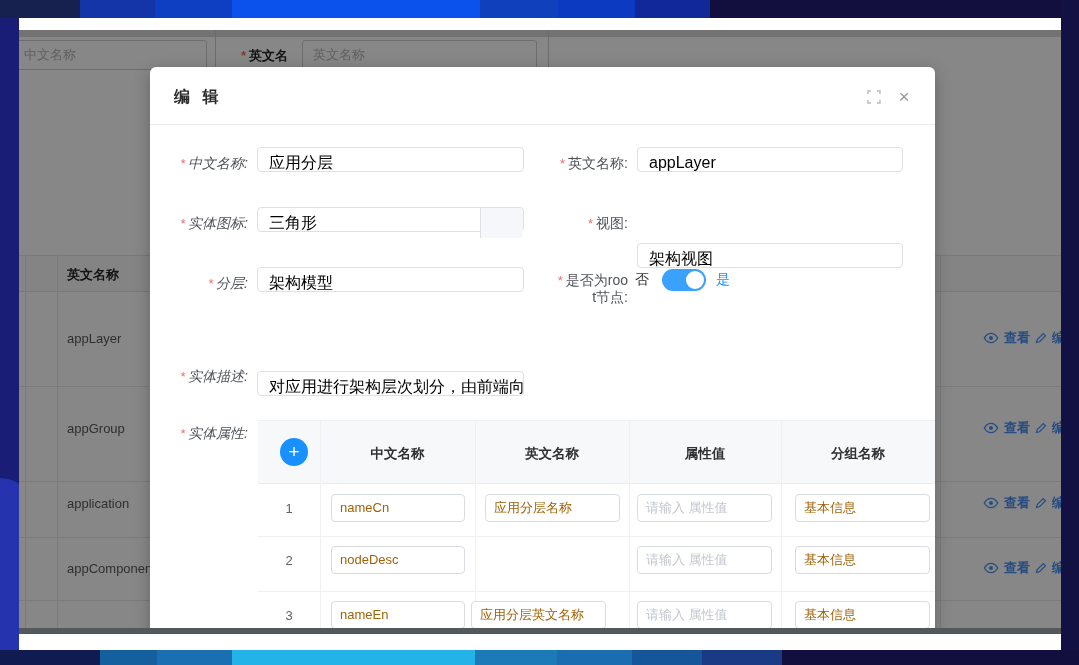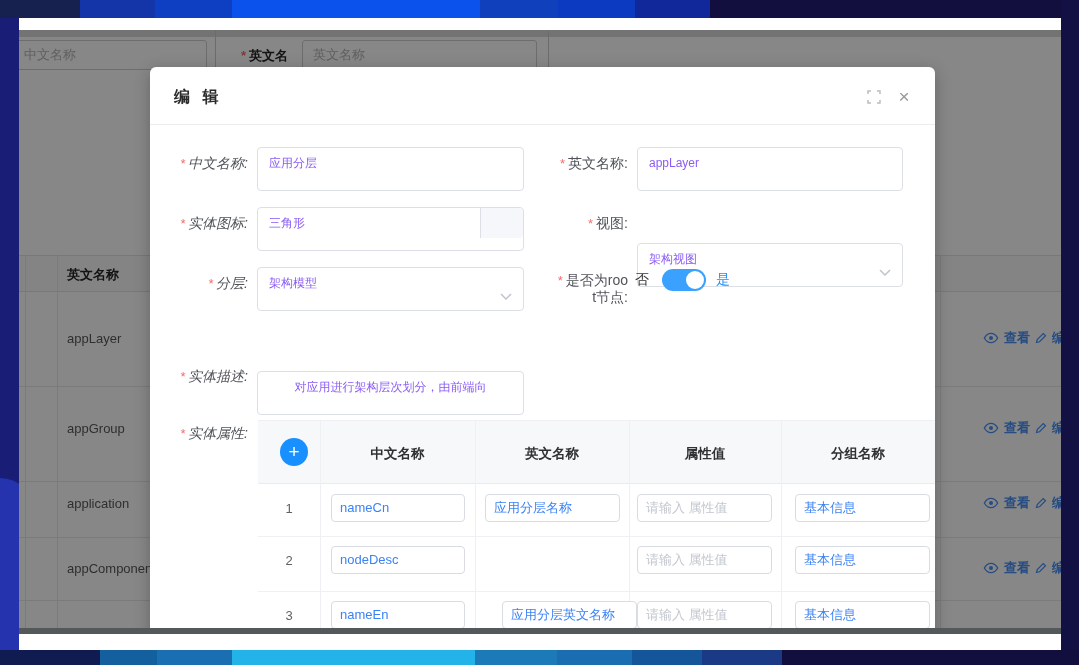--- a/index.html
+++ b/index.html
@@ -50,43 +50,43 @@
   .modal { position:absolute; left:131px; top:37px; width:785px; height:600px; background:#fff;
            border-radius:6px; box-shadow:0 4px 16px rgba(0,0,0,.25); }
   .modal-header { position:absolute; left:0; top:0; width:785px; height:58px; border-bottom:1px solid #ececec; }
   .modal-title { position:absolute; left:24px; top:20px; font-size:16px; font-weight:bold; color:#2b2b2b; letter-spacing:4px; }
   .icon-btn { position:absolute; top:21px; width:18px; height:18px; display:flex; align-items:center; justify-content:center; cursor:pointer; }
   .close-x { font-size:19px; color:#999; line-height:18px; }
 
   .lbl { position:absolute; font-size:14px; color:#4f5359; text-align:right; }
   .lbl-l { left:0; width:98px;font-style:italic; }
   .lbl-r { left:300px; width:178px; }
-  .inp { position:absolute; height:44px; border:1px solid #dcdfe6; border-radius:4px; background:#fff;
-         font-size:12px; color:#8b5cf6; line-height:30px; padding:0 11px; white-space:nowrap; overflow:hidden; }
+  .inp { position:absolute; height:25px; border:1px solid #dcdfe6; border-radius:4px; background:#fff;
+         font-size:16px; color:#000000; line-height:30px; padding:0 11px; white-space:nowrap; overflow:hidden; }
   .inp.col-l { left:107px; width:267px; }
   .inp.col-r { left:487px; width:266px; }
   .chev { position:absolute; right:11px; top:13px; }
   .addon { position:absolute; left:330px; width:43px; height:30px; background:#f5f7fa; border-left:1px solid #dcdfe6;
            border-radius:0 4px 4px 0; }
   .toggle { position:absolute; left:512px; top:202px; width:44px; height:22px; background:#3aa1ff; border-radius:11px; cursor:pointer; }
   .toggle .knob { position:absolute; right:2px; top:2px; width:18px; height:18px; background:#fff; border-radius:50%; }
   .tg-txt { position:absolute; top:204px; font-size:14px; }
 
   
   .attr-table { position:absolute; left:108px; top:353px; width:677px; height:247px; overflow:hidden;
                 border-top:1px solid #eef0f3; }
   .at-head { position:absolute; left:0; top:0; width:677px; height:63px; background:#f7f8fa; border-bottom:1px solid #e9ebf0; }
   .at-colline { position:absolute; top:0; height:247px; width:1px; background:#eef0f3; }
   .at-th { position:absolute; top:24px; font-size:13.5px; font-weight:bold; color:#303133; text-align:center; }
   .add-btn { position:absolute; left:22px; top:17px; width:28px; height:28px; border-radius:50%; background:#1890ff;
              color:#fff; font-size:19px; line-height:27px; text-align:center; cursor:pointer; }
   .at-rowline { position:absolute; left:0; width:677px; height:1px; background:#eef0f3; }
   .at-num { position:absolute; left:0; width:62px; text-align:center; font-size:13px; color:#606266; }
   .at-inp { position:absolute; height:28px; border:1px solid #d9dce3; border-radius:4px; background:#fff;
-            font-size:13px; color:#3b82f6; line-height:26px; padding:0 8px; white-space:nowrap; overflow:hidden; }
+            font-size:13px; color:#a16207; line-height:26px; padding:0 8px; white-space:nowrap; overflow:hidden; }
   .at-inp.ph { color:#c3c7cf; }
 </style>
 </head>
 <body>
 
 <div>
   <div class="band-seg" style="left:0;width:80px;background:#16214f"></div>
   <div class="band-seg" style="left:80px;width:75px;background:#1335a8"></div>
   <div class="band-seg" style="left:155px;width:77px;background:#0e3fc2"></div>
   <div class="band-seg" style="left:232px;width:248px;background:#0b51ec"></div>
@@ -253,21 +253,21 @@
         <div class="at-inp ph" style="left:379px;top:73px;width:135px;">请输入 属性值</div>
         <div class="at-inp" style="left:537px;top:73px;width:135px;">基本信息</div>
 
         <div class="at-num" style="top:132px;">2</div>
         <div class="at-inp" style="left:73px;top:125px;width:134px;">nodeDesc</div>
         <div class="at-inp ph" style="left:379px;top:125px;width:135px;">请输入 属性值</div>
         <div class="at-inp" style="left:537px;top:125px;width:135px;">基本信息</div>
 
         <div class="at-num" style="top:187px;">3</div>
         <div class="at-inp" style="left:73px;top:180px;width:134px;">nameEn</div>
-        <div class="at-inp" style="left:244px;top:180px;width:135px;">应用分层英文名称</div>
+        <div class="at-inp" style="left:213px;top:180px;width:135px;">应用分层英文名称</div>
         <div class="at-inp ph" style="left:379px;top:180px;width:135px;">请输入 属性值</div>
         <div class="at-inp" style="left:537px;top:180px;width:135px;">基本信息</div>
       </div>
     </div>
   </div>
 
   <div class="statusbar-dark"></div>
   <div class="chrome-bottom"></div>
 </div>
 

